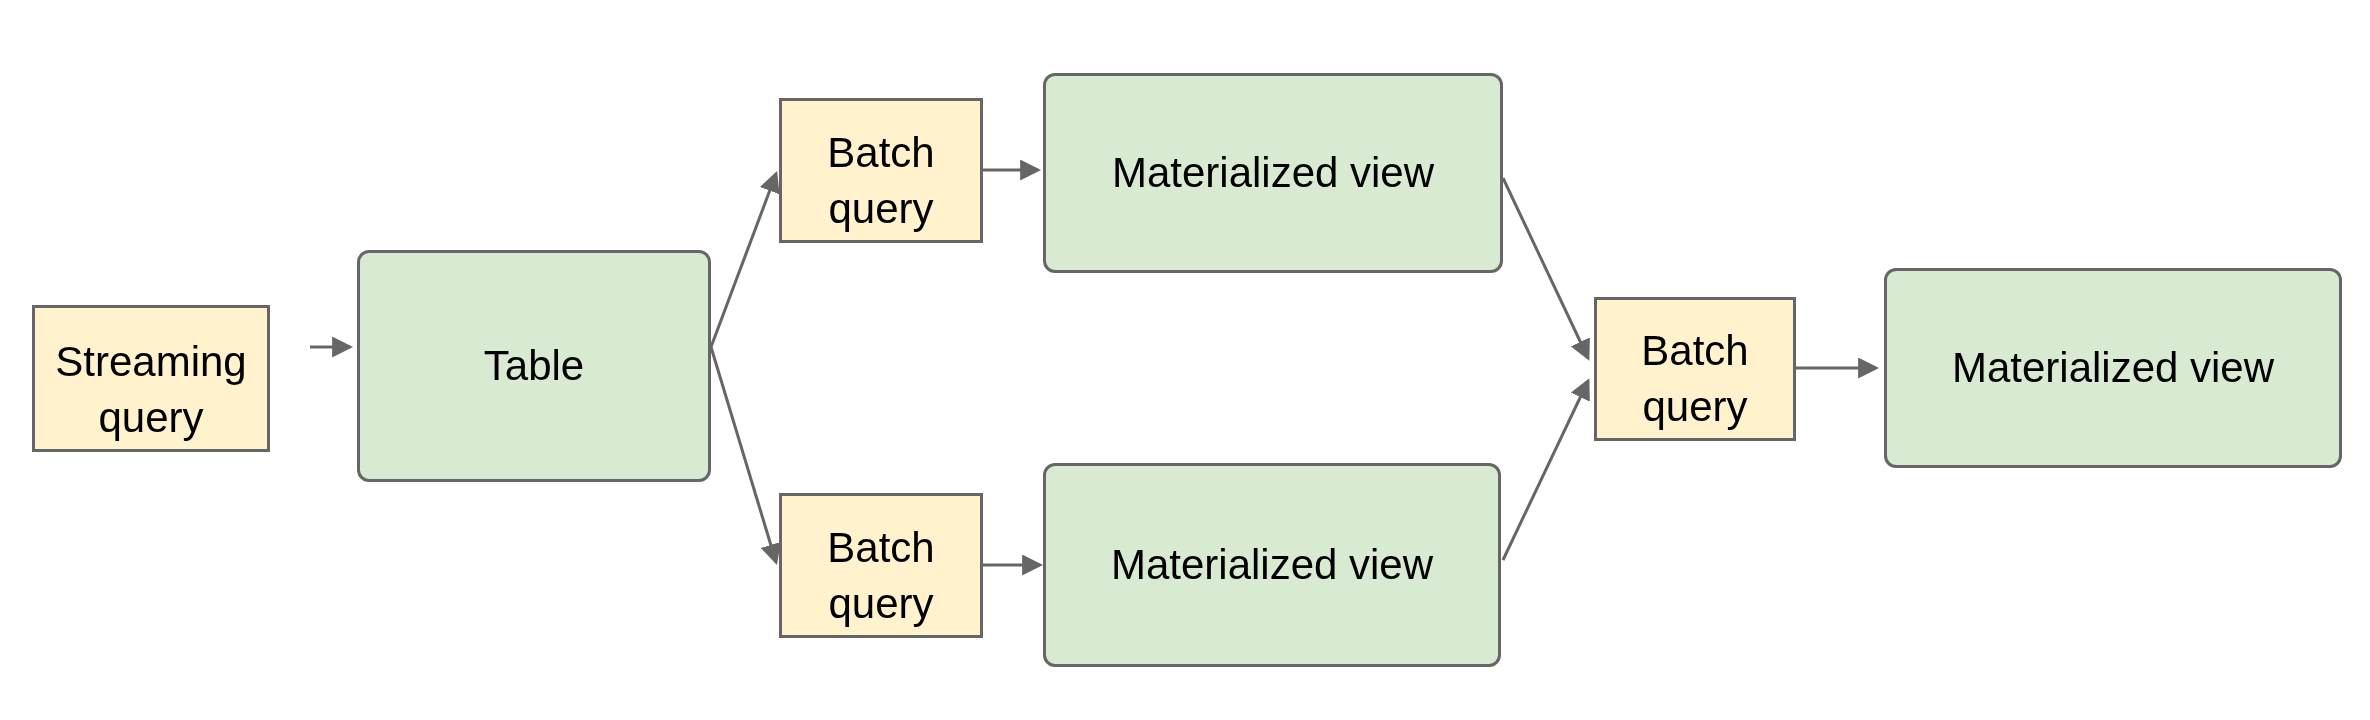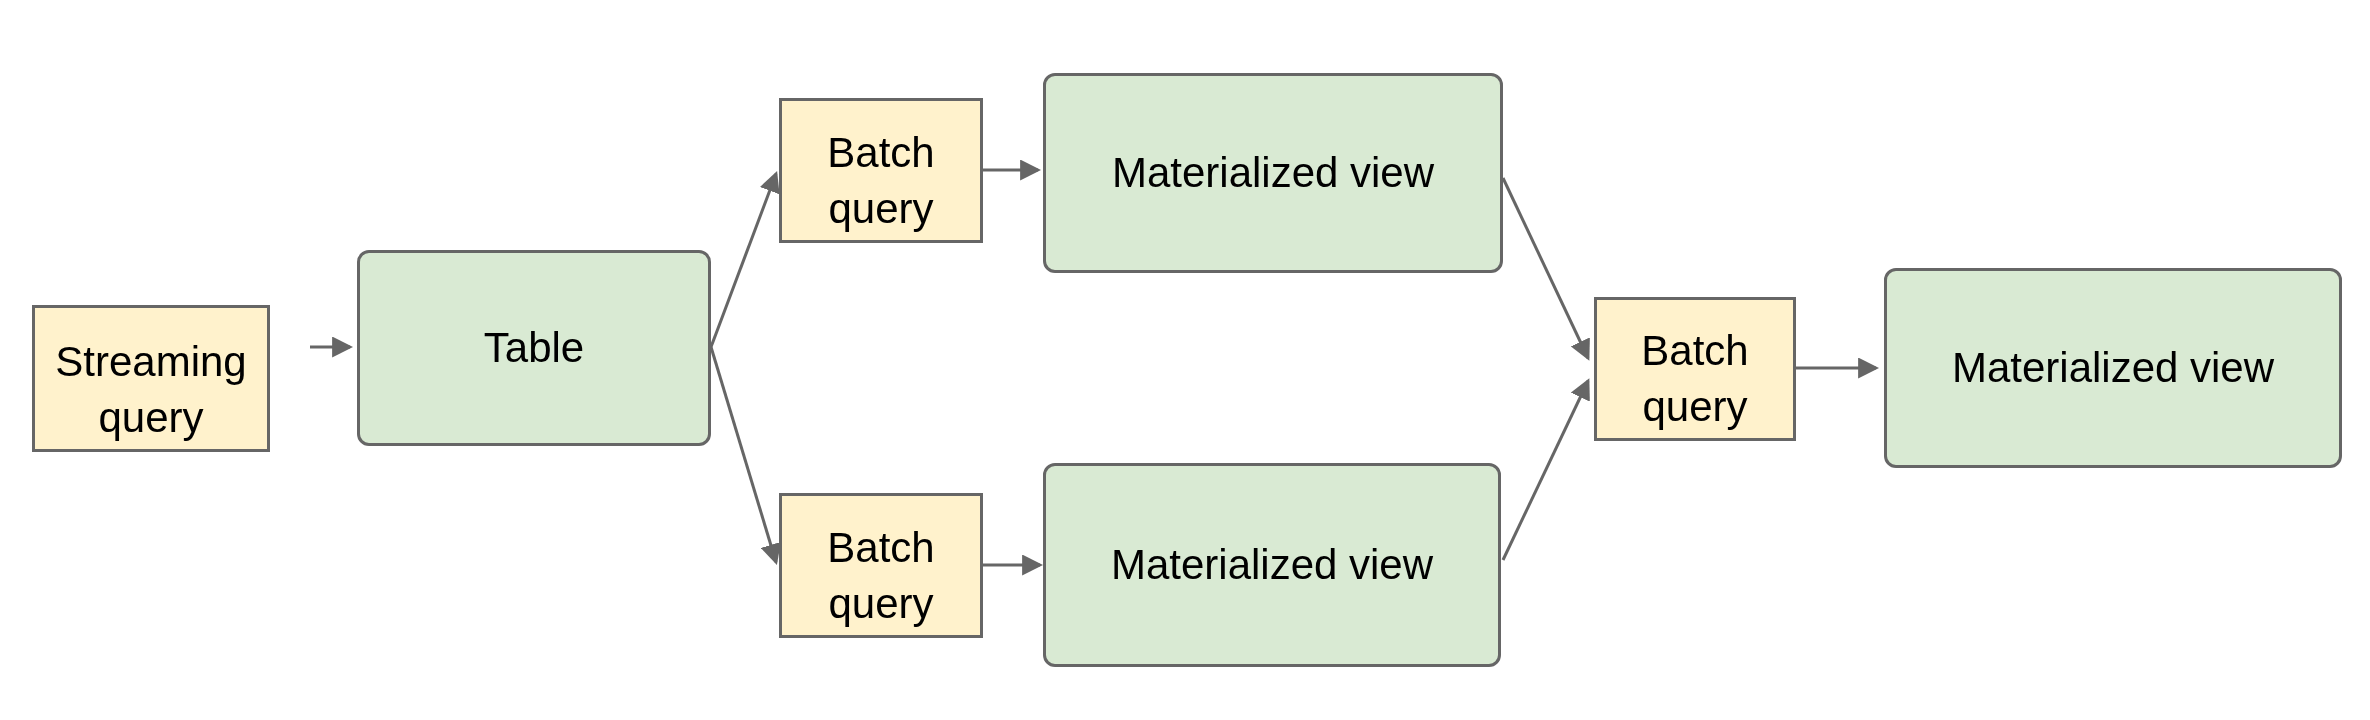--- a/index.html
+++ b/index.html
@@ -72,21 +72,21 @@
     <line class="edge" x1="983" y1="565" x2="1040" y2="565" marker-end="url(#arrow)"></line>
     <line class="edge" x1="1503" y1="178" x2="1588" y2="358" marker-end="url(#arrow)"></line>
     <line class="edge" x1="1503" y1="560" x2="1588" y2="381" marker-end="url(#arrow)"></line>
     <line class="edge" x1="1796" y1="368" x2="1876" y2="368" marker-end="url(#arrow)"></line>
   </svg>
 
   <div class="node yellow" style="left:32px; top:265px; width:238px; height:147px;margin-top:40px;">
     <span>Streaming query</span>
   </div>
 
-  <div class="node green" style="left:357px; top:250px; width:354px; height:196px;">
+  <div class="node green" style="left:357px; top:250px; width:354px; height:232px;">
     <span>Table</span>
   </div>
 
   <div class="node yellow" style="left:779px; top:98px; width:204px; height:145px;">
     <span>Batch query</span>
   </div>
 
   <div class="node green" style="left:1043px; top:73px; width:460px; height:200px;">
     <span>Materialized view</span>
   </div>

